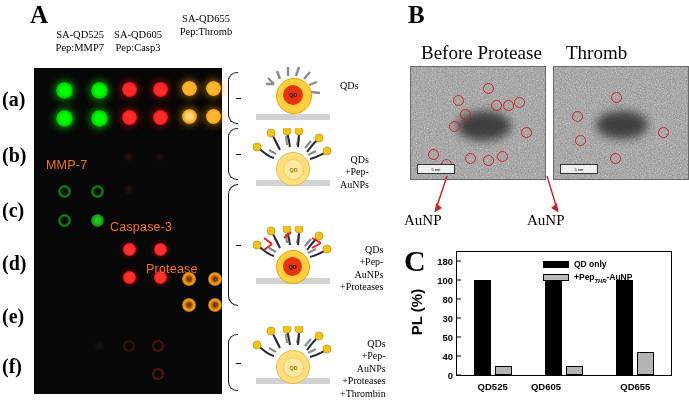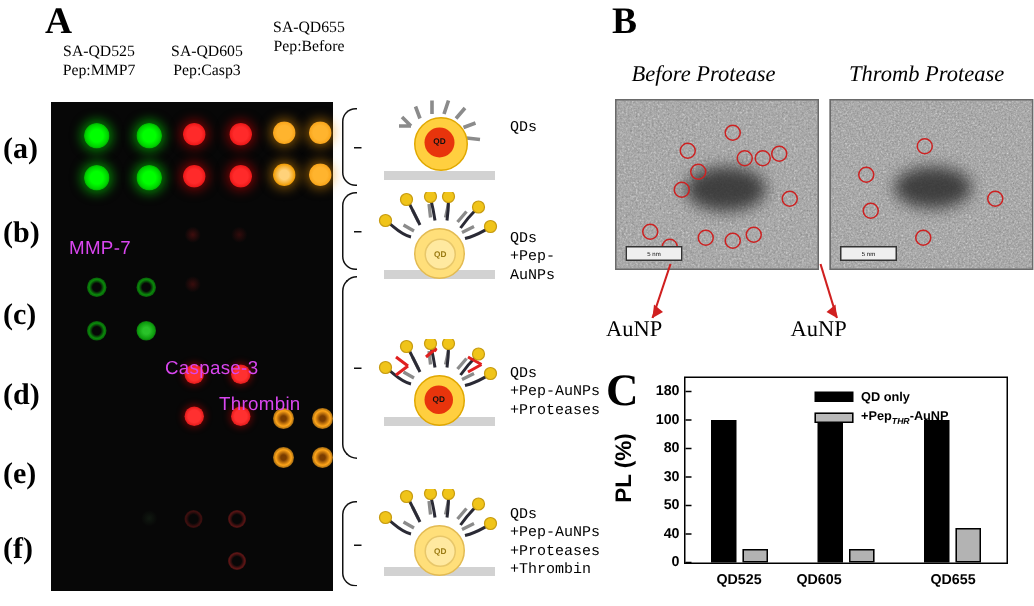--- a/index.html
+++ b/index.html
@@ -6,49 +6,49 @@
   body{width:689px;height:404px;position:relative;overflow:hidden;
        font-family:"Liberation Serif",serif;color:#000;}
   .abs{position:absolute;}
 
   
   .panel-letter{font-family:"Liberation Serif",serif;font-weight:bold;font-size:25px;line-height:1;}
 
   
   #panelA-letter{left:30px;top:2px;}
   .col-head{font-family:"Liberation Serif",serif;font-size:10.5px;text-align:center;width:76px;line-height:1.28;}
-  #colhead0{left:28px;top:28px;}
+  #colhead0{left:28px;top:28px;text-align:right;}
   #colhead1{left:100px;top:28px;}
   #colhead2{left:168px;top:12px;}
 
   #array{left:34px;top:68px;width:188px;height:326px;background:#070707;}
   .row-label{font-family:"Liberation Serif",serif;font-weight:bold;font-size:20px;left:2px;}
 
   .spot{position:absolute;border-radius:50%;}
 
   
   .array-word{position:absolute;font-family:"Liberation Sans",sans-serif;
-              color:#d946ef;font-size:12.5px;letter-spacing:.2px;}
+              color:#f97316;font-size:12.5px;letter-spacing:.2px;}
 
   
   .brace{position:absolute;border-left:1.4px solid #111;
          border-top:1.4px solid #111;border-bottom:1.4px solid #111;
          border-radius:9px 0 0 9px;width:9px;}
   .brace:after{content:"";position:absolute;left:7px;top:50%;
          width:5px;height:1.4px;background:#111;}
 
   
   .schem{position:absolute;width:84px;height:58px;}
   .surface{position:absolute;left:4px;bottom:0;width:74px;height:6px;background:#d2d2d2;}
   .qd-core{position:absolute;border-radius:50%;}
-  .qd-label{position:absolute;font-family:Liberation Mono, monospace;font-size:10px;line-height:1.24;}
+  .qd-label{position:absolute;font-family:Liberation Serif, serif;font-size:10px;line-height:1.24;text-align:right;}
 
   
   #panelB-letter{left:408px;top:2px;}
-  .tem-title{position:absolute;font-family:"Liberation Serif",serif;font-size:15px;font-style:italic;}
+  .tem-title{position:absolute;font-family:"Liberation Serif",serif;font-size:19px;}
   .tem{position:absolute;width:134px;height:112px;border:1px solid #6a6a6a;overflow:hidden;background:#9a9a9a;}
   .tem-noise{position:absolute;inset:0;}
   .tem-dark{position:absolute;border-radius:50%;filter:blur(5px);background:rgba(40,40,40,.82);}
   .ring{position:absolute;border:1.6px solid #cc2222;border-radius:50%;width:9px;height:9px;}
   .scalebar{position:absolute;left:6px;bottom:5px;width:36px;height:8px;background:#efefef;
             border:1px solid #333;}
   .scalebar span{position:absolute;left:50%;top:50%;transform:translate(-50%,-50%);
             font-family:"Liberation Sans",sans-serif;font-size:4px;color:#000;white-space:nowrap;}
   .tem-anno{position:absolute;font-family:"Liberation Serif",serif;font-size:15px;}
 
@@ -81,21 +81,21 @@
 <div class="abs col-head" id="colhead0">
   <div>SA-QD525</div>
   <div>Pep:MMP7</div>
 </div>
 <div class="abs col-head" id="colhead1">
   <div>SA-QD605</div>
   <div>Pep:Casp3</div>
 </div>
 <div class="abs col-head" id="colhead2">
   <div>SA-QD655</div>
-  <div>Pep:Before</div>
+  <div>Pep:Thromb</div>
 </div>
 
 <div class="abs row-label" style="top:88px">(a)</div>
 <div class="abs row-label" style="top:144px">(b)</div>
 <div class="abs row-label" style="top:199px">(c)</div>
 <div class="abs row-label" style="top:252px">(d)</div>
 <div class="abs row-label" style="top:305px">(e)</div>
 <div class="abs row-label" style="top:355px">(f)</div>
 
 <div class="abs" id="array">
@@ -133,22 +133,22 @@
   <div class="spot" style="left:174px;top:204px;width:14px;height:14px;background:radial-gradient(circle,#7a3c00 18%,#ffa519 52%,rgba(90,45,0,0) 100%)"></div>
   <div class="spot" style="left:148px;top:230px;width:14px;height:14px;background:radial-gradient(circle,#7a3c00 18%,#ffa519 52%,rgba(90,45,0,0) 100%)"></div>
   <div class="spot" style="left:174px;top:230px;width:14px;height:14px;background:radial-gradient(circle,#7a3c00 18%,#ffa519 52%,rgba(90,45,0,0) 100%)"></div>
 
   <div class="spot" style="left:89px;top:272px;width:12px;height:12px;background:radial-gradient(circle,rgba(0,0,0,0) 35%,rgba(130,25,25,.45) 60%,transparent 100%)"></div>
   <div class="spot" style="left:118px;top:272px;width:12px;height:12px;background:radial-gradient(circle,rgba(0,0,0,0) 35%,rgba(150,30,30,.55) 60%,transparent 100%)"></div>
   <div class="spot" style="left:118px;top:300px;width:12px;height:12px;background:radial-gradient(circle,rgba(0,0,0,0) 35%,rgba(150,30,30,.6) 60%,transparent 100%)"></div>
   <div class="spot" style="left:60px;top:272px;width:11px;height:11px;background:radial-gradient(circle,rgba(40,70,40,.28),transparent 70%)"></div>
 
   <div class="array-word" style="left:12px;top:90px">MMP-7</div>
-  <div class="array-word" style="left:76px;top:170px">Caspase-3</div>
-  <div class="array-word" style="left:112px;top:194px">Thrombin</div>
+  <div class="array-word" style="left:76px;top:152px">Caspase-3</div>
+  <div class="array-word" style="left:112px;top:194px">Protease</div>
 </div>
 
 <div class="brace abs" style="left:228px;top:72px;height:50px"></div>
 <div class="brace abs" style="left:228px;top:128px;height:50px"></div>
 <div class="brace abs" style="left:228px;top:184px;height:120px;border-radius:16px 0 0 16px"></div>
 <div class="brace abs" style="left:228px;top:334px;height:55px"></div>
 
 <div class="schem" style="left:252px;top:62px">
   <div class="surface"></div>
   <svg width="84" height="58" style="position:absolute;left:0;top:0">

